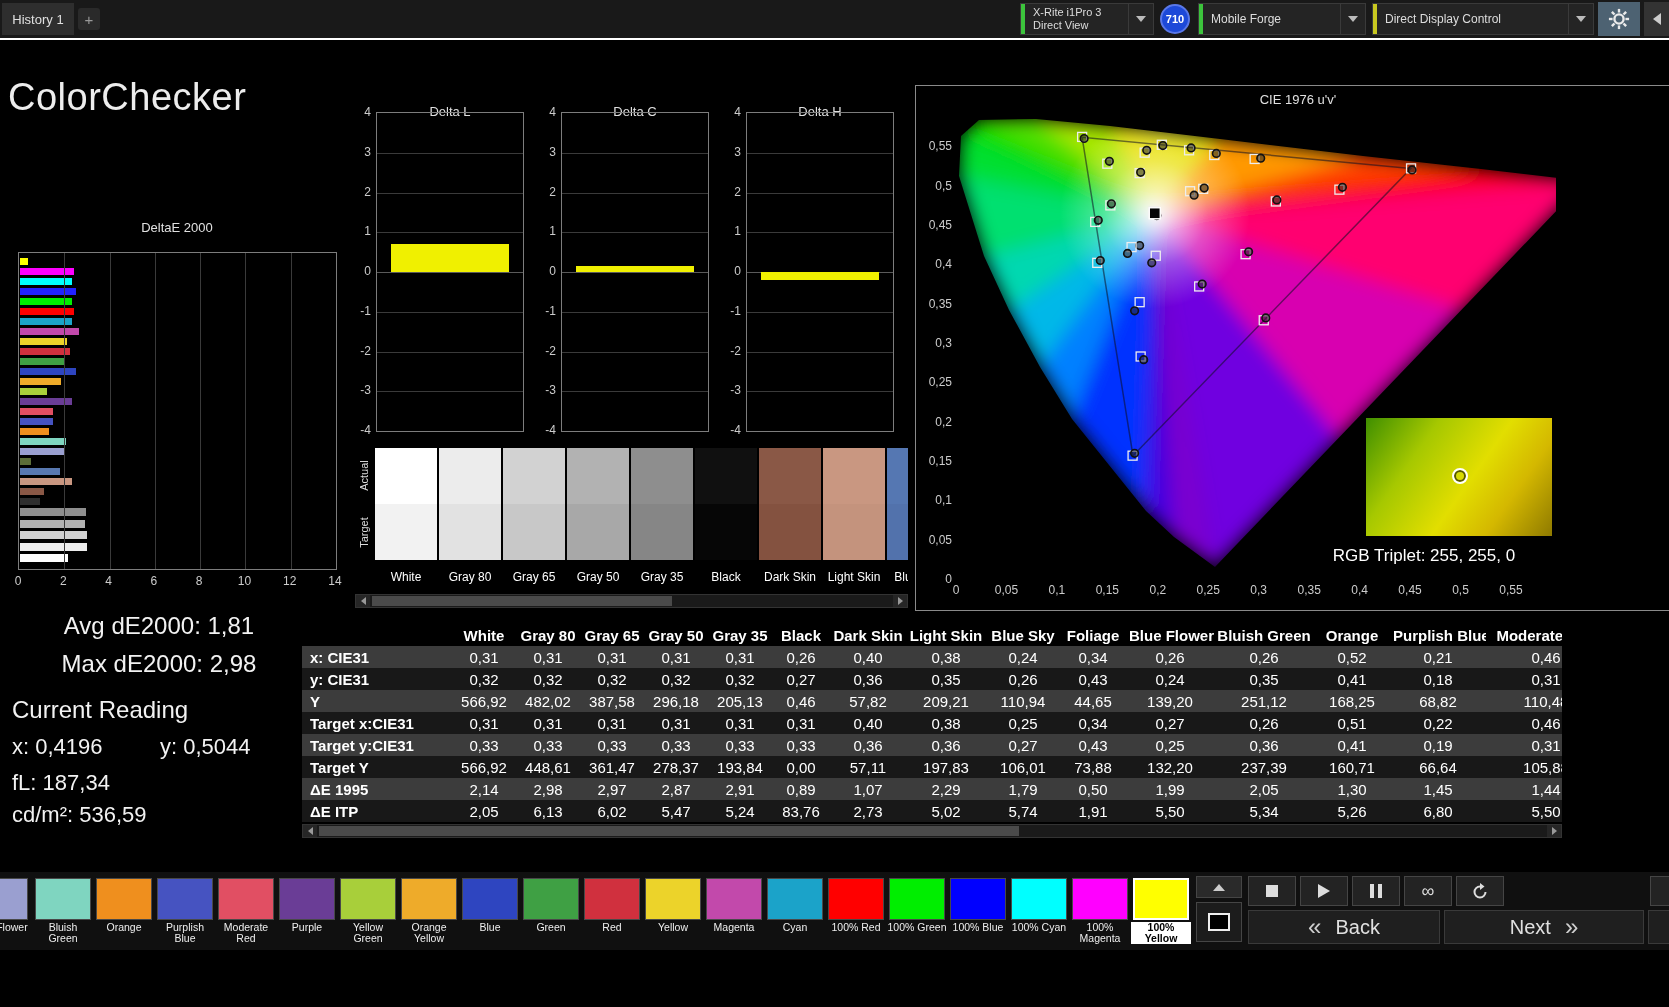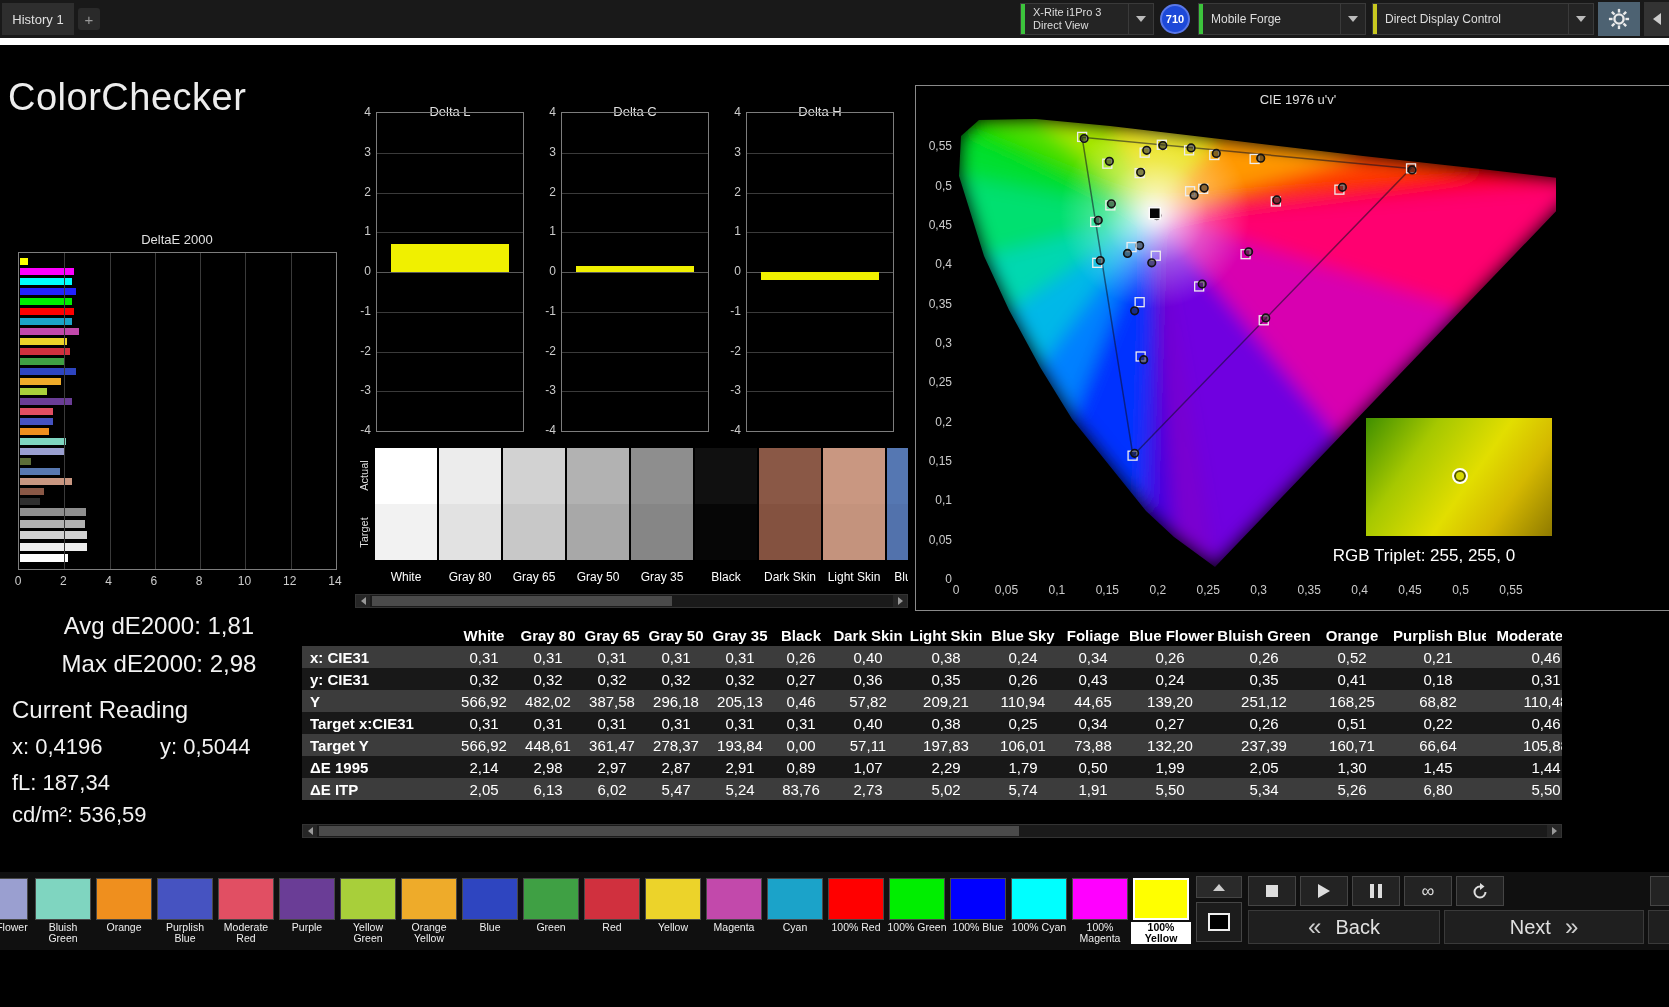--- a/index.html
+++ b/index.html
@@ -1,18 +1,18 @@
 <!DOCTYPE html>
 <html><head>
 <meta charset="utf-8">
 <style>
   html,body{margin:0;padding:0;background:#000;width:1669px;height:1007px;overflow:hidden;
     font-family:"Liberation Sans","DejaVu Sans",sans-serif;color:#fff;}
   
-  #topbar{position:absolute;left:0;top:0;width:1669px;height:38px;background:#191919;border-bottom:7px solid #ffffff;}
+  #topbar{position:absolute;left:0;top:0;width:1669px;height:38px;background:#191919;border-bottom:2px solid #ffffff;}
   #history-tab{position:absolute;left:2px;top:3px;width:72px;height:32px;background:#2e2e2e;color:#e0e0e0;
     font-size:13px;display:flex;align-items:center;justify-content:center;}
   #add-tab{position:absolute;left:78px;top:8px;width:22px;height:22px;background:#2a2a2a;border-radius:3px;color:#999;
     font-size:15px;display:flex;align-items:center;justify-content:center;}
   .dd{position:absolute;top:3px;height:32px;background:#242424;border:1px solid #3a3a3a;display:flex;align-items:center;box-sizing:border-box;}
   .dd .stripe{position:absolute;left:0;top:0;bottom:0;width:4px;}
   .dd .ddtext{padding-left:12px;color:#ddd;white-space:nowrap;overflow:hidden;flex:1;}
   .dd .arrowbox{width:24px;height:100%;border-left:1px solid #3a3a3a;display:flex;align-items:center;justify-content:center;flex:none;}
   .tri-down{width:0;height:0;border-left:5px solid transparent;border-right:5px solid transparent;border-top:6px solid #bbb;}
   #meter-dd{left:1020px;width:134px;}
@@ -21,21 +21,21 @@
     border:2px solid #5a78e8;box-sizing:border-box;display:flex;align-items:center;justify-content:center;font-size:11px;font-weight:bold;color:#fff;}
   #pattern-dd{left:1198px;width:168px;font-size:12px;}
   #ddc-dd{left:1372px;width:222px;font-size:12px;}
   #gear-btn{position:absolute;left:1598px;top:2px;width:42px;height:34px;background:#4d6272;display:flex;align-items:center;justify-content:center;}
   #chev-btn{position:absolute;left:1644px;top:2px;width:25px;height:34px;background:#333;display:flex;align-items:center;justify-content:center;}
   .tri-left{width:0;height:0;border-top:6px solid transparent;border-bottom:6px solid transparent;border-right:8px solid #ccc;}
   
   #page-title{position:absolute;left:8px;top:76px;font-size:38px;color:#ededed;letter-spacing:0.5px;}
   
   .ctitle{font-size:13px;color:#e0e0e0;text-align:center;}
-  #deltae-title{position:absolute;left:18px;top:232px;width:318px;}
+  #deltae-title{position:absolute;left:18px;top:220px;width:318px;}
   #deltae-plot{position:absolute;left:18px;top:252px;width:317px;height:316px;border:1px solid #7d7d7d;overflow:hidden;}
   .vgrid{position:absolute;top:0;bottom:0;width:1px;background:#3a3a3a;}
   #deltae-bars{position:absolute;left:0;top:0;right:0;bottom:0;padding-top:5px;}
   .debar{height:6.5px;margin-bottom:3.5px;margin-left:1px;}
   .debar.thick{height:8px;}
   .debar .fill{height:100%;}
   #deltae-xlabels{position:absolute;left:18px;top:574px;width:317px;height:14px;}
   #deltae-xlabels span{position:absolute;transform:translateX(-50%);font-size:12px;color:#ccc;}
   
   .dpanel{position:absolute;top:96px;width:170px;height:352px;}
@@ -654,20 +654,38 @@
           <td>0,38</td>
           <td>0,25</td>
           <td>0,34</td>
           <td>0,27</td>
           <td>0,26</td>
           <td>0,51</td>
           <td>0,22</td>
           <td>0,46</td>
         </tr>
         <tr>
+          <td class="rowlab">Target y:CIE31</td>
+          <td>0,33</td>
+          <td>0,33</td>
+          <td>0,33</td>
+          <td>0,33</td>
+          <td>0,33</td>
+          <td>0,33</td>
+          <td>0,36</td>
+          <td>0,36</td>
+          <td>0,27</td>
+          <td>0,43</td>
+          <td>0,25</td>
+          <td>0,36</td>
+          <td>0,41</td>
+          <td>0,19</td>
+          <td>0,31</td>
+        </tr>
+        <tr>
           <td class="rowlab">Target Y</td>
           <td>566,92</td>
           <td>448,61</td>
           <td>361,47</td>
           <td>278,37</td>
           <td>193,84</td>
           <td>0,00</td>
           <td>57,11</td>
           <td>197,83</td>
           <td>106,01</td>

